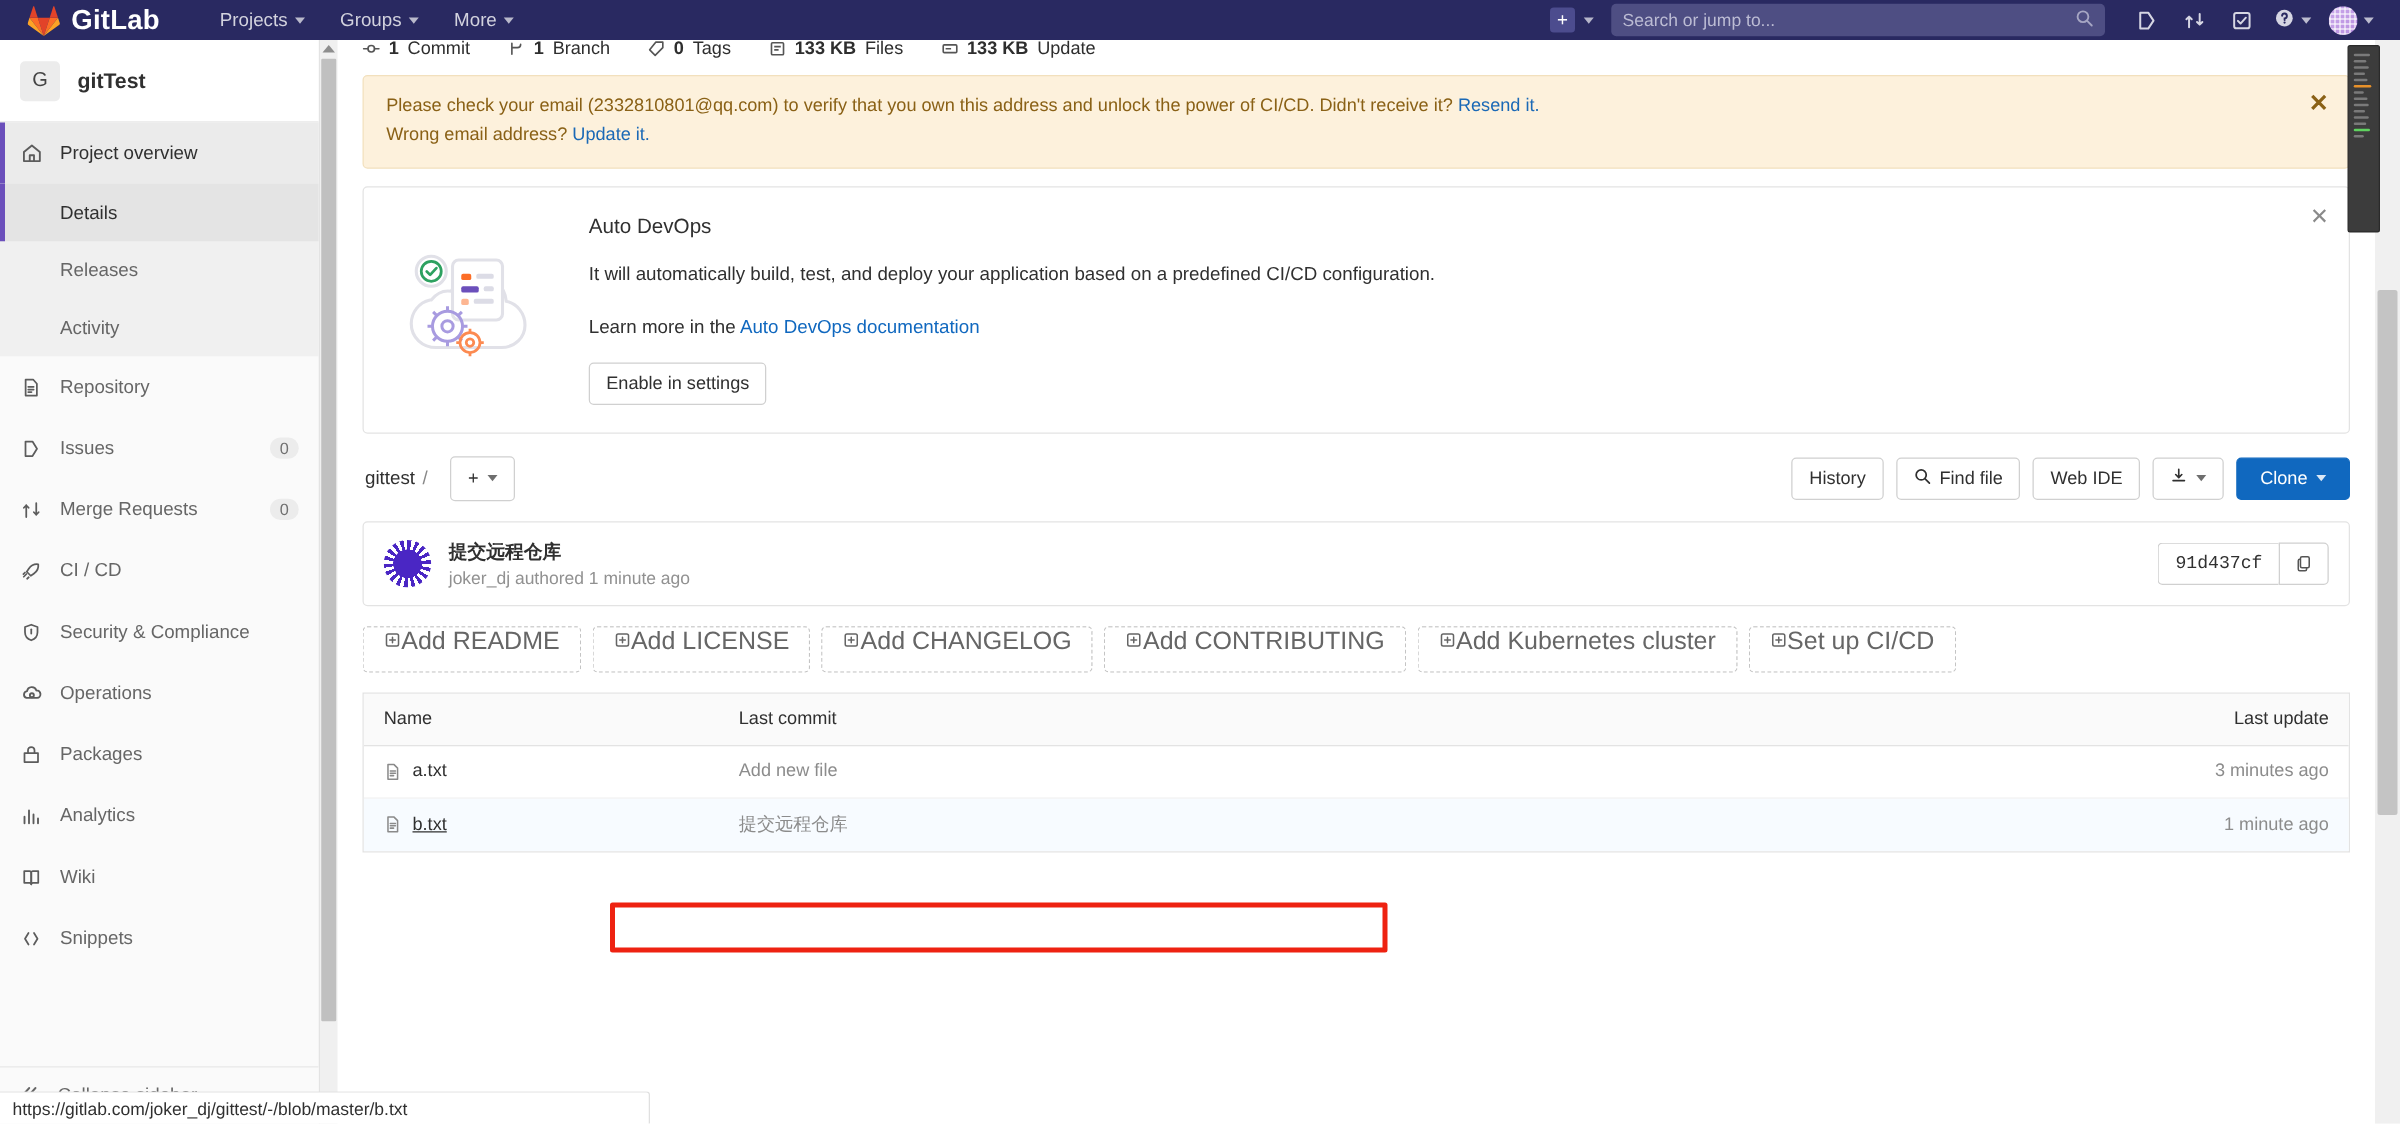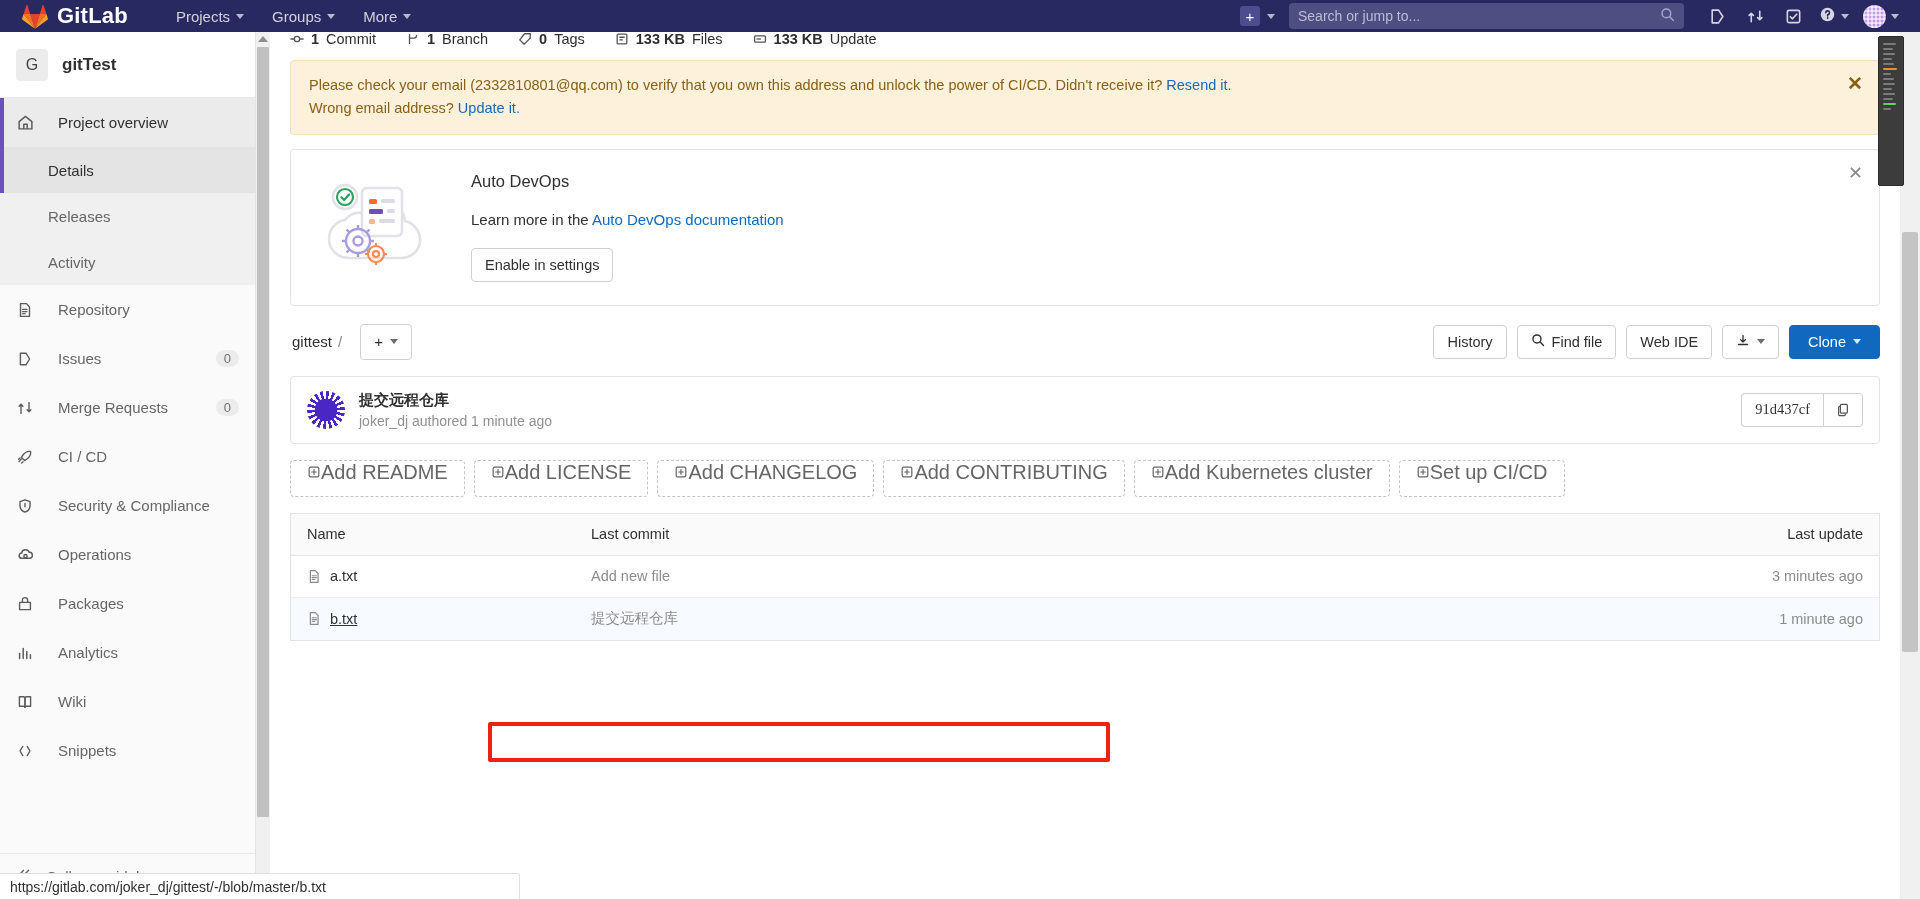--- a/index.html
+++ b/index.html
@@ -68,21 +68,21 @@
   }
   .sb-avatar {
     width: 32px; height: 32px; border-radius: 4px; background: #ececec;
     color: #444; display:flex; align-items:center; justify-content:center;
     font-size: 16px; font-weight: 400;
   }
   .sb-title { font-size: 17px; color: #303030; font-weight: 600; }
   .sb-list { padding: 0; }
   .sb-item {
     display: flex; align-items: center; height: 49px; padding: 0 16px;
-    color: #666; font-size: 15px; cursor: pointer; position: relative; gap: 24px;
+    color: #666; font-size: 15px; cursor: pointer; position: relative; gap: 14px;
   }
   .sb-item .ico { width: 18px; display:flex; align-items:center; justify-content:center; color:#5c5c5c;}
   .sb-item .lbl { flex: 1; }
   .sb-item.active {
     background: #ebebeb; color: #303030; font-weight: 400;
   }
   .sb-item.active::before {
     content: ""; position: absolute; left: 0; top: 0; bottom: 0; width: 4px; background: #6b4fbb;
   }
   .sb-sub {
@@ -188,21 +188,21 @@
       repeating-conic-gradient(#4a26c4 0 10deg, #fff 10deg 20deg);
   }
   .commit-main { flex: 1; }
   .commit-title { font-size: 15px; color: #303030; font-weight: 600; margin-bottom: 3px; }
   .commit-sub { font-size: 14px; color: #919191; }
   .commit-sub a { color: #919191; text-decoration: none; }
   .sha-grp { display: flex; }
   .sha {
     height: 34px; border: 1px solid #d0d0d0; border-right: 0; border-radius: 4px 0 0 4px;
     display: flex; align-items: center; padding: 0 13px;
-    font-family: Liberation Serif, serif; font-size: 14.5px; color: #303030; background:#fff;
+    font-family: Liberation Mono, monospace; font-size: 14.5px; color: #303030; background:#fff;
   }
   .sha-copy {
     height: 34px; width: 40px; border: 1px solid #d0d0d0; border-radius: 0 4px 4px 0;
     display:flex; align-items:center; justify-content:center; background:#fff; cursor:pointer; color:#555;
   }
 
   
   .addrow { margin-top: 16px; display: flex; gap: 9px; flex-wrap: nowrap; }
   .addbtn {
     border: 1px dashed #c4c4c4; border-radius: 4px; background: #fff;
@@ -578,20 +578,21 @@
             </g>
             <g stroke="#fc8a51" stroke-width="2.2" fill="none">
               <circle cx="62" cy="86" r="8"></circle>
               <circle cx="62" cy="86" r="3"></circle>
               <path d="M62 78v-3M62 94v3M54 86h-3M70 86h3"></path>
             </g>
           </svg>
         </div>
         <div class="ad-body">
           <div class="ad-title">Auto DevOps</div>
+          <div class="ad-desc">It will automatically build, test, and deploy your application based on a predefined CI/CD configuration.</div>
           <div class="ad-learn">
             <span>Learn more in the </span><a href="#">Auto DevOps documentation</a>
           </div>
           <button class="btn">Enable in settings</button>
         </div>
       </div>
 
       <div class="toolbar">
         <div class="crumb">
           <span>gittest</span><span class="sep">/</span>

